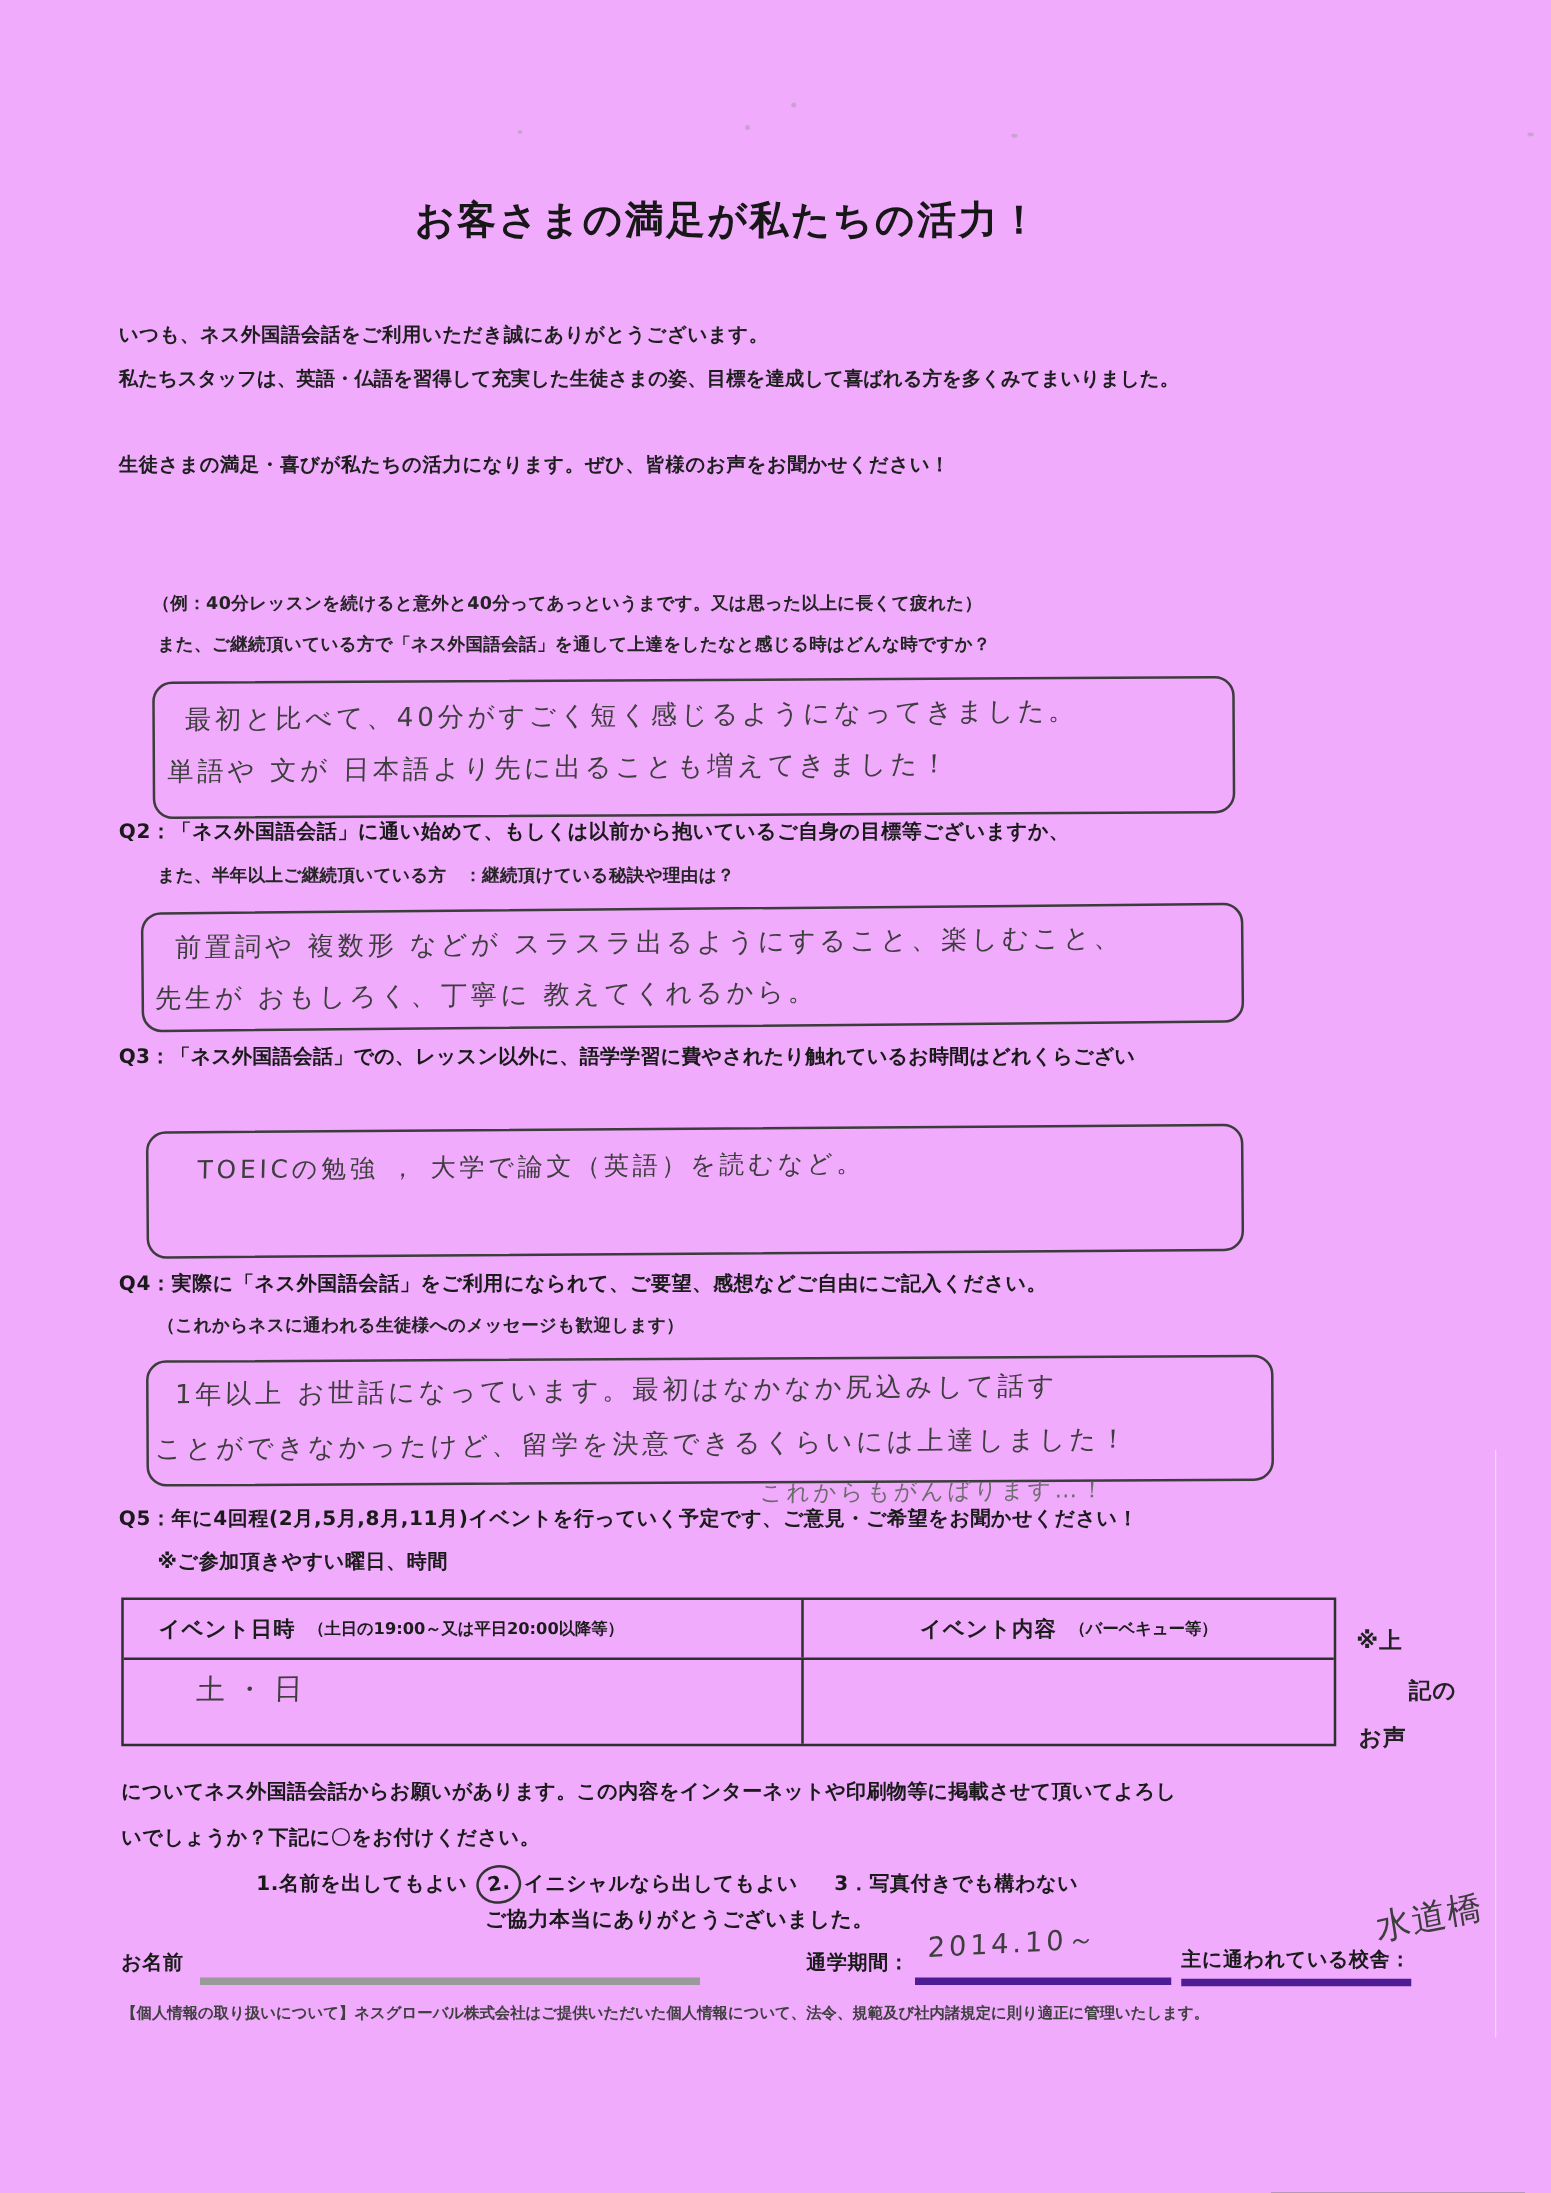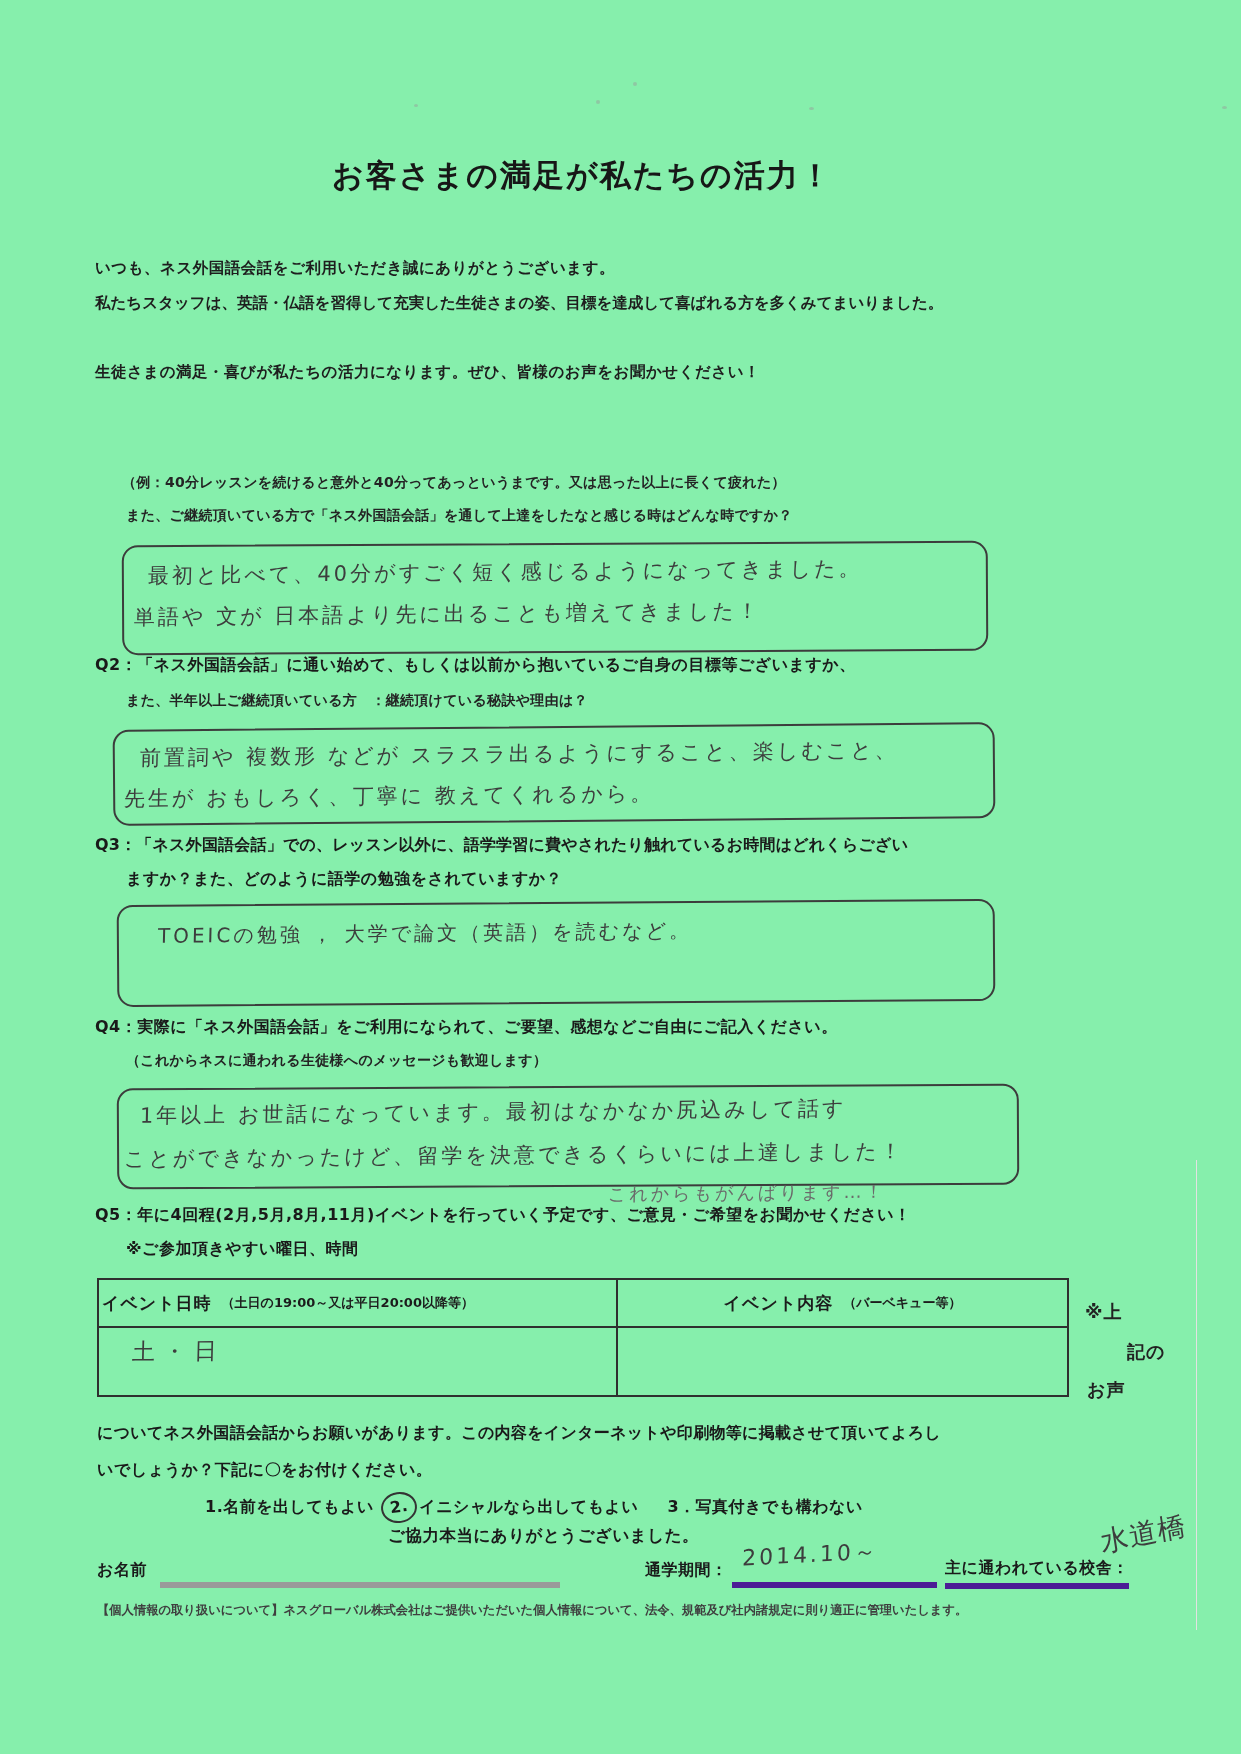--- a/index.html
+++ b/index.html
@@ -1,20 +1,20 @@
 <!DOCTYPE html>
 <html lang="ja"><head>
 <meta charset="utf-8">
 <style>
   html,body{margin:0;padding:0;background:#888;}
   .page{
     position:relative;
     width:1241px;height:1754px;
     margin:0 auto;
-    background:#86efac;
+    background:#f0abfc;
     font-family:"DejaVu Sans","Liberation Sans",sans-serif;
     color:#1c1c1c;
     overflow:hidden;
   }
   .abs{position:absolute;white-space:nowrap;}
   .title{
     font-size:31px;font-weight:700;letter-spacing:2px;color:#171717;
   }
   .print{font-size:15.5px;font-weight:600;letter-spacing:.5px;color:#1e1e1e;}
   .print-sub{font-size:14px;font-weight:600;letter-spacing:.3px;color:#242424;}
@@ -35,21 +35,21 @@
     white-space:nowrap;
   }
   .event-table{
     position:absolute;
     border:2.5px solid #2f2f2f;
     display:flex;flex-direction:column;
   }
   .t-row{display:flex;flex:1;}
   .t-row.header{border-bottom:2.5px solid #2f2f2f;flex:0 0 46px;}
   .t-cell{display:flex;align-items:center;}
-  .t-cell.c1{flex:0 0 514px;border-right:2px solid #2f2f2f;padding-left:3px;}
+  .t-cell.c1{flex:0 0 514px;border-right:2px solid #2f2f2f;padding-left:28px;}
   .t-cell.c2{flex:1;justify-content:center;}
   .t-head{font-size:17px;font-weight:700;letter-spacing:1px;}
   .t-note{font-size:13px;font-weight:600;margin-left:10px;letter-spacing:0;}
   .vnote{font-size:18px;font-weight:700;letter-spacing:1px;color:#222;}
   .circle-num{
     display:inline-block;
     border:2px solid #333;
     border-radius:50%;
     padding:3px 7px 5px 7px;
     transform:rotate(-8deg);
@@ -84,21 +84,20 @@
   <div class="hw" style="left:148px;top:558px;font-size:21px;">最初と比べて、40分がすごく短く感じるようになってきました。</div>
   <div class="hw" style="left:134px;top:600px;font-size:21px;">単語や 文が 日本語より先に出ることも増えてきました！</div>
 
   <div class="abs qline" style="left:95px;top:655px;">Q2：「ネス外国語会話」に通い始めて、もしくは以前から抱いているご自身の目標等ございますか、</div>
   <div class="abs print-sub" style="left:126px;top:692px;">また、半年以上ご継続頂いている方　：継続頂けている秘訣や理由は？</div>
   <div class="answer-box" style="left:113px;top:726px;width:878px;height:92px;transform:rotate(-0.5deg);"></div>
   <div class="hw" style="left:140px;top:740px;font-size:21px;">前置詞や 複数形 などが スラスラ出るようにすること、楽しむこと、</div>
   <div class="hw" style="left:124px;top:782px;font-size:21px;">先生が おもしろく、丁寧に 教えてくれるから。</div>
 
   <div class="abs qline" style="left:95px;top:835px;letter-spacing:.2px;">Q3：「ネス外国語会話」での、レッスン以外に、語学学習に費やされたり触れているお時間はどれくらござい</div>
-  <div class="abs qline" style="left:126px;top:869px;">ますか？また、どのように語学の勉強をされていますか？</div>
   <div class="answer-box" style="left:117px;top:902px;width:874px;height:98px;transform:rotate(-0.4deg);"></div>
   <div class="hw" style="left:158px;top:920px;font-size:20px;">TOEICの勉強 ， 大学で論文（英語）を読むなど。</div>
 
   <div class="abs qline" style="left:95px;top:1017px;">Q4：実際に「ネス外国語会話」をご利用になられて、ご要望、感想などご自由にご記入ください。</div>
   <div class="abs print-sub" style="left:126px;top:1052px;">（これからネスに通われる生徒様へのメッセージも歓迎します）</div>
   <div class="answer-box" style="left:117px;top:1086px;width:898px;height:97px;transform:rotate(-0.3deg);"></div>
   <div class="hw" style="left:140px;top:1098px;font-size:21px;">1年以上 お世話になっています。最初はなかなか尻込みして話す</div>
   <div class="hw" style="left:124px;top:1141px;font-size:21px;">ことができなかったけど、留学を決意できるくらいには上達しました！</div>
   <div class="hw" style="left:608px;top:1181px;font-size:18px;color:#6a6a6a;">これからもがんばります…！</div>
 

